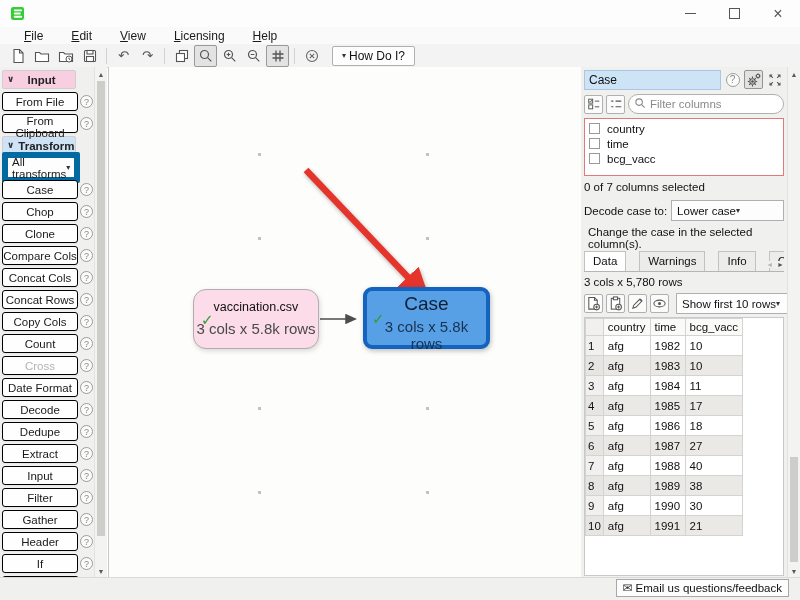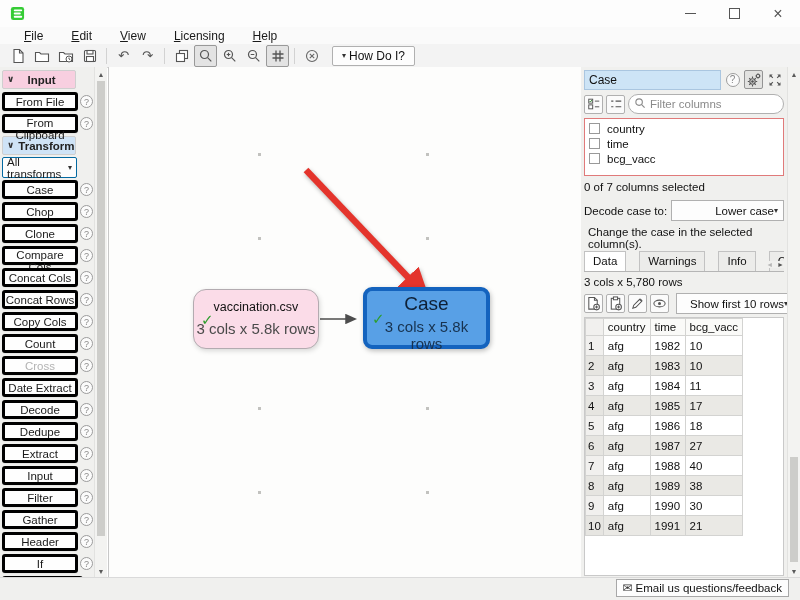--- a/index.html
+++ b/index.html
@@ -32,28 +32,28 @@
   .dd-marker{font-size:8px;color:#333;}
 
   
   .sidebar{position:absolute;left:0;top:67px;width:94px;bottom:22px;background:#f0f0ee;padding-top:3px;box-sizing:border-box;overflow:hidden;}
   .side-row{display:flex;align-items:center;margin:0 1px 3px 2px;gap:2px;height:19px;}
   .section-hdr{height:17px;margin:0 18px 3px 2px;display:flex;align-items:center;gap:4px;
                font-weight:bold;font-size:11.5px;border:1px solid #cfcfcf;border-radius:2px;padding-left:4px;color:#222;}
   .hdr-input{background:#f8cfe0;}
   .hdr-transform{background:#cfe3f6;}
   .chev{font-size:9px;font-weight:bold;color:#333;line-height:1;}
-  .side-btn{flex:1;height:19px;background:#fefefe;border:3px solid #000000;border-radius:3px;
+  .side-btn{flex:1;height:19px;background:#fefefe;border:1px solid #000000;border-radius:3px;
             font-size:11.5px;color:#1a1a1a;font-family:inherit;box-shadow:0 1px 1px rgba(0,0,0,.05);padding:0;}
   .side-btn.disabled{color:#b3b3b3;}
   .side-btn.partial{flex:none;width:75px;margin:0 1px 0 2px;height:10px;}
   .help-circle{width:13px;height:13px;border:1px solid #9c9c9c;border-radius:50%;font-size:9px;color:#888;
                display:flex;align-items:center;justify-content:center;background:#fbfbfb;flex:0 0 auto;box-sizing:border-box;}
   .side-dd{display:flex;align-items:center;justify-content:space-between;flex:1;height:19px;background:#fdfdfd;
-           border:1px solid #0369a1;border-radius:2px;font-size:11.5px;padding:0 4px;margin-right:16px;}
+           border:6px solid #0369a1;border-radius:2px;font-size:11.5px;padding:0 4px;margin-right:16px;}
 
   
   .vscroll{position:absolute;top:67px;bottom:22px;width:13px;background:#f3f3f1;border-left:1px solid #e2e2e0;box-sizing:border-box;}
   .side-scrollbar{left:94px;} .rp-scrollbar{left:787px;width:13px;}
   .scroll-arrow{position:absolute;left:0;right:0;height:12px;display:flex;align-items:center;justify-content:center;
                 font-size:7px;color:#5a5a5a;}
   .scroll-arrow.up{top:1px;} .scroll-arrow.down{bottom:1px;}
   .scroll-thumb{position:absolute;left:2px;right:2px;background:#cdcdca;}
 
   
@@ -89,21 +89,21 @@
   .filter-input{width:100%;height:20px;border:1px solid #b0b0b0;border-radius:10px;background:#fff;
                 padding:0 6px 0 21px;font-size:11.5px;box-sizing:border-box;font-family:inherit;color:#333;}
   .filter-input::placeholder{color:#8a8a8a;}
   .filter-glass{position:absolute;left:6px;top:3px;}
   .col-list{height:58px;border:1.5px solid #e07a7a;background:#fff;padding-top:2px;margin-bottom:3px;overflow:hidden;box-sizing:border-box;}
   .col-row{display:flex;align-items:center;gap:7px;height:15px;padding-left:4px;font-size:11.5px;color:#111;}
   .checkbox{width:11px;height:11px;border:1px solid #999;background:#fff;flex:0 0 auto;box-sizing:border-box;}
   .rp-status{font-size:11.5px;height:15px;margin:2px 0 2px;color:#111;}
   .rp-case-row{display:flex;align-items:center;gap:4px;height:21px;margin:2px 0 4px;font-size:11.5px;color:#111;}
   .rp-select{flex:1;height:21px;border:1px solid #b0b0b0;background:#fdfdfd;display:flex;align-items:center;
-             justify-content:flex-end;padding:0 5px;font-size:11.5px;box-sizing:border-box;min-width:0;color:#111;}
+             justify-content:flex-start;padding:0 5px;font-size:11.5px;box-sizing:border-box;min-width:0;color:#111;}
   .rp-desc{font-size:11.5px;height:15px;margin:1px 4px 9px;color:#111;}
   .tabbar{display:flex;align-items:flex-end;height:21px;border-bottom:1px solid #b5b5b5;position:relative;overflow:hidden;flex:0 0 auto;gap:12px;}
   .tab{padding:3px 8px 2px;font-size:11.5px;background:#ececea;border:1px solid #c2c2c2;border-bottom:none;
        margin-right:1px;height:20px;box-sizing:border-box;white-space:nowrap;color:#111;}
   .tab.active{background:#fff;position:relative;top:0;}
   .tab-arrows{position:absolute;right:0;bottom:3px;display:flex;gap:4px;background:#f0f0ee;padding-left:2px;}
   .tab-arrow{font-size:7px;color:#555;} .tab-arrow.disabled{color:#b5b5b5;}
   .rp-dims{font-size:11.5px;height:14px;margin:4px 0 3px;color:#111;}
   .rp-data-toolbar{display:flex;gap:3px;height:21px;align-items:center;margin-bottom:3px;}
   .rows-select{width:118px;flex:none;margin-left:4px;}
@@ -302,21 +302,21 @@
         </div>
         <div class="side-row">
           <button class="side-btn">Count</button>
           <span class="help-circle">?</span>
         </div>
         <div class="side-row">
           <button class="side-btn disabled">Cross</button>
           <span class="help-circle">?</span>
         </div>
         <div class="side-row">
-          <button class="side-btn">Date Extract</button>
+          <button class="side-btn">Date Format</button>
           <span class="help-circle">?</span>
         </div>
         <div class="side-row">
           <button class="side-btn">Decode</button>
           <span class="help-circle">?</span>
         </div>
         <div class="side-row">
           <button class="side-btn">Dedupe</button>
           <span class="help-circle">?</span>
         </div>

